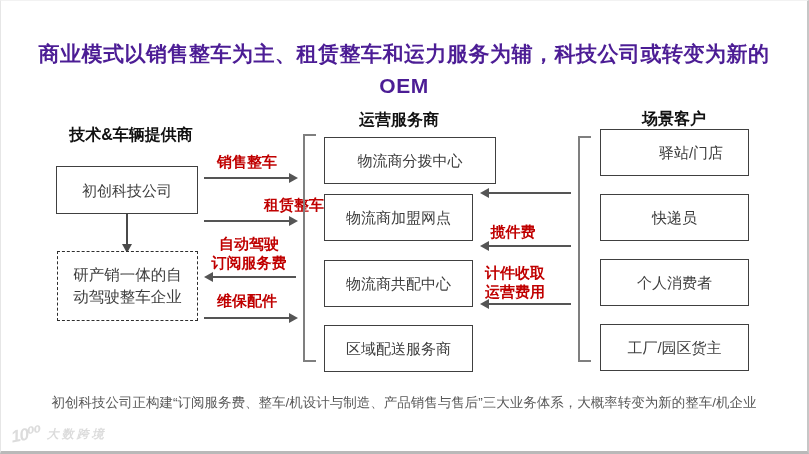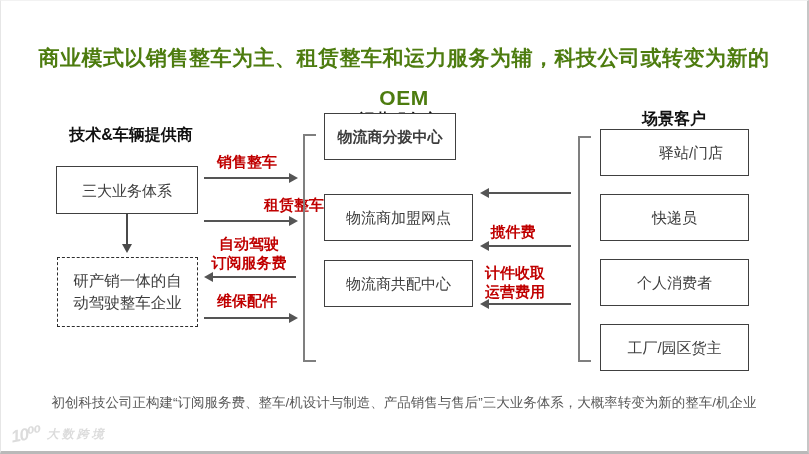--- a/index.html
+++ b/index.html
@@ -6,21 +6,21 @@
   .page{
     position:relative;width:809px;height:454px;box-sizing:border-box;
     background:#ffffff;overflow:hidden;
     border-left:1px solid #e6e6e6;border-top:1px solid #f2f2f2;
     border-right:2px solid #c6c6c6;border-bottom:3px solid #b9b9b9;
     font-family:"Liberation Sans","DejaVu Sans",sans-serif;
   }
   .abs{position:absolute;box-sizing:border-box;}
   .title{
     left:18px;right:18px;top:37px;text-align:center;
-    font-size:21px;line-height:40px;font-weight:bold;color:#4d7c0f;letter-spacing:.5px;
+    font-size:21px;line-height:32px;font-weight:bold;color:#4c1d95;letter-spacing:.5px;
   }
   .hdr{font-size:16px;font-weight:bold;color:#111111;text-align:center;}
   .box{
     border:1px solid #404040;background:#ffffff;color:#3d3d3d;
     display:flex;align-items:center;justify-content:center;text-align:center;
     font-size:15px;line-height:21px;white-space:pre-line;
   }
   .box.dashed{border:1px dashed #2e2e2e;font-size:15.5px;line-height:22px;}
   .red{
     color:#c00000;font-weight:bold;font-size:15px;line-height:19px;
@@ -41,24 +41,24 @@
 <body>
 
 <div class="page">
 
   <div class="abs title">商业模式以销售整车为主、租赁整车和运力服务为辅，科技公司或转变为新的OEM</div>
 
   <div class="abs hdr" style="left:40px;top:124px;width:180px;">技术&amp;车辆提供商</div>
   <div class="abs hdr" style="left:313px;top:109px;width:170px;">运营服务商</div>
   <div class="abs hdr" style="left:598px;top:108px;width:150px;">场景客户</div>
 
-  <div class="abs box" style="left:55px;top:165px;width:142px;height:48px;">三大业务体系</div>
+  <div class="abs box" style="left:55px;top:165px;width:142px;height:48px;">初创科技公司</div>
   <div class="abs vline" style="left:125px;top:213px;height:32px;"></div>
   <div class="abs head-d" style="left:121px;top:243px;"></div>
-  <div class="abs box dashed" style="left:56px;top:250px;width:141px;height:70px;margin-top:6px;">研产销一体的自
+  <div class="abs box dashed" style="left:56px;top:250px;width:141px;height:70px;">研产销一体的自
 动驾驶整车企业</div>
 
   <div class="abs red" style="left:196px;top:151px;">销售整车</div>
   <div class="abs aline" style="left:203px;top:176px;width:85px;"></div>
   <div class="abs head-r" style="left:288px;top:172px;"></div>
 
   <div class="abs red" style="left:196px;top:194px;margin-left:47px;">租赁整车</div>
   <div class="abs aline" style="left:203px;top:219px;width:85px;"></div>
   <div class="abs head-r" style="left:288px;top:215px;"></div>
 
@@ -68,23 +68,24 @@
   <div class="abs head-l" style="left:203px;top:271px;"></div>
 
   <div class="abs red" style="left:196px;top:290px;">维保配件</div>
   <div class="abs aline" style="left:203px;top:316px;width:85px;"></div>
   <div class="abs head-r" style="left:288px;top:312px;"></div>
 
   <div class="abs bline" style="left:302px;top:133px;width:2px;height:228px;"></div>
   <div class="abs bline" style="left:302px;top:133px;width:13px;height:2px;"></div>
   <div class="abs bline" style="left:302px;top:359px;width:13px;height:2px;"></div>
 
-  <div class="abs box" style="left:323px;top:112px;width:132px;height:47px;font-weight:bold;">物流商分拨中心</div>
+  <div class="abs box" style="left:323px;top:136px;width:172px;height:47px;">物流商分拨中心</div>
   <div class="abs box" style="left:323px;top:193px;width:149px;height:47px;">物流商加盟网点</div>
   <div class="abs box" style="left:323px;top:259px;width:149px;height:47px;">物流商共配中心</div>
+  <div class="abs box" style="left:323px;top:324px;width:149px;height:47px;">区域配送服务商</div>
 
   <div class="abs aline" style="left:488px;top:191px;width:82px;"></div>
   <div class="abs head-l" style="left:479px;top:187px;"></div>
 
   <div class="abs red" style="left:462px;top:221px;">揽件费</div>
   <div class="abs aline" style="left:488px;top:244px;width:82px;"></div>
   <div class="abs head-l" style="left:479px;top:240px;"></div>
 
   <div class="abs red" style="left:464px;top:262px;">计件收取
 运营费用</div>

